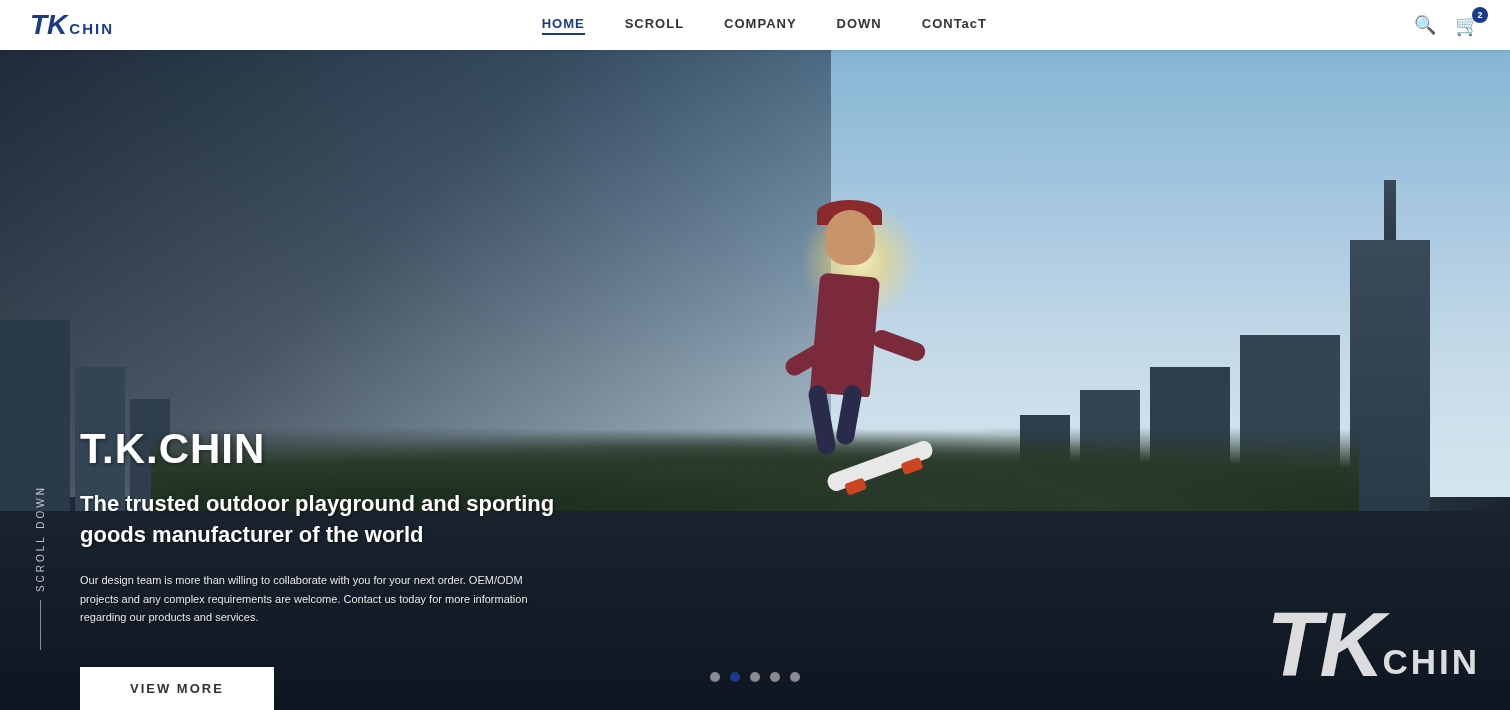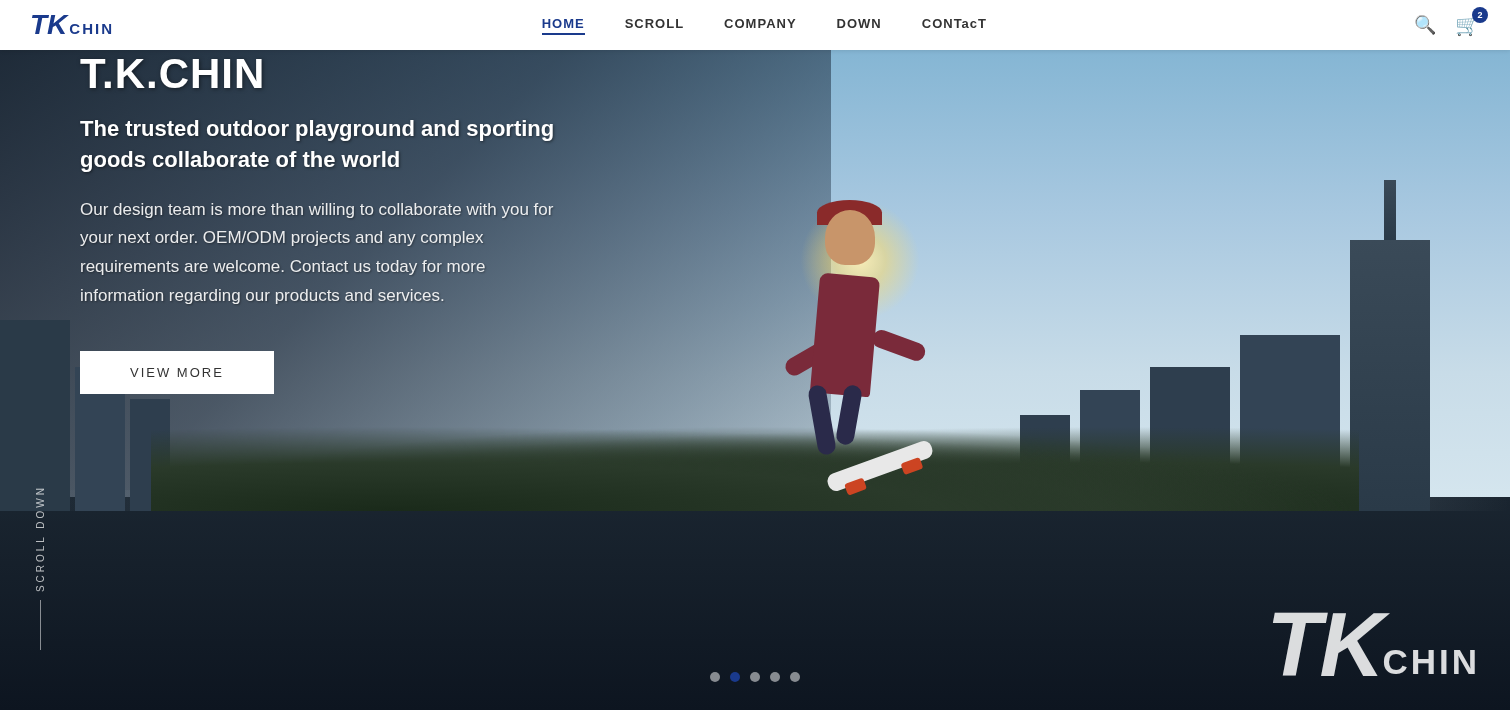--- a/index.html
+++ b/index.html
@@ -267,21 +267,21 @@
       width: 120px; height: 120px;
       background: radial-gradient(circle, rgba(255,240,180,0.9) 0%, rgba(255,220,100,0.5) 30%, transparent 70%);
       border-radius: 50%;
     }
 
     
     .hero-content {
       position: absolute;
       top: 50px; left: 0; right: 0; bottom: 0;
       display: flex;
-      align-items: flex-start;
+      align-items: flex-end;
     }
     .hero-text {
       margin-left: 80px;
       max-width: 480px;
       z-index: 10;
     }
     .hero-title {
       font-size: 42px;
       font-weight: 800;
       color: #fff;
@@ -291,33 +291,33 @@
     }
     .hero-subtitle {
       font-size: 22px;
       font-weight: 700;
       color: #fff;
       line-height: 1.4;
       margin-bottom: 20px;
       text-shadow: 1px 1px 3px rgba(0,0,0,0.5);
     }
     .hero-desc {
-      font-size: 17px;
+      font-size: 11px;
       color: rgba(255,255,255,0.9);
       line-height: 1.7;
       margin-bottom: 40px;
       text-shadow: 1px 1px 2px rgba(0,0,0,0.4);
     }
     .view-more-btn {
       display: inline-block;
       padding: 14px 50px;
       background: #fff;
       color: #333;
       font-size: 13px;
-      font-weight: 400;
+      font-weight: 700;
       letter-spacing: 2px;
       text-decoration: none;
       cursor: pointer;
       border: none;
     }
 
     
     .scroll-down {
       position: absolute;
       left: 35px;
@@ -438,21 +438,21 @@
     <div class="skater-arm-left"></div>
     <div class="skater-body"></div>
     <div class="skater-leg-left"></div>
     <div class="skater-leg-right"></div>
     <div class="board"></div>
   </div>
 
   <div class="hero-content">
     <div class="hero-text">
       <h1 class="hero-title">T.K.CHIN</h1>
-      <h2 class="hero-subtitle">The trusted outdoor playground and sporting goods collaborate of the world</h2>
+      <h2 class="hero-subtitle">The trusted outdoor playground and sporting goods manufacturer of the world</h2>
       <p class="hero-desc">Our design team is more than willing to collaborate with you for your next order. OEM/ODM projects and any complex requirements are welcome. Contact us today for more information regarding our products and services.</p>
       <button class="view-more-btn">VIEW MORE</button>
     </div>
   </div>
 
   <div class="scroll-down">
     <span class="scroll-text">SCROLL DOWN</span>
     <div class="scroll-line"></div>
   </div>
 

